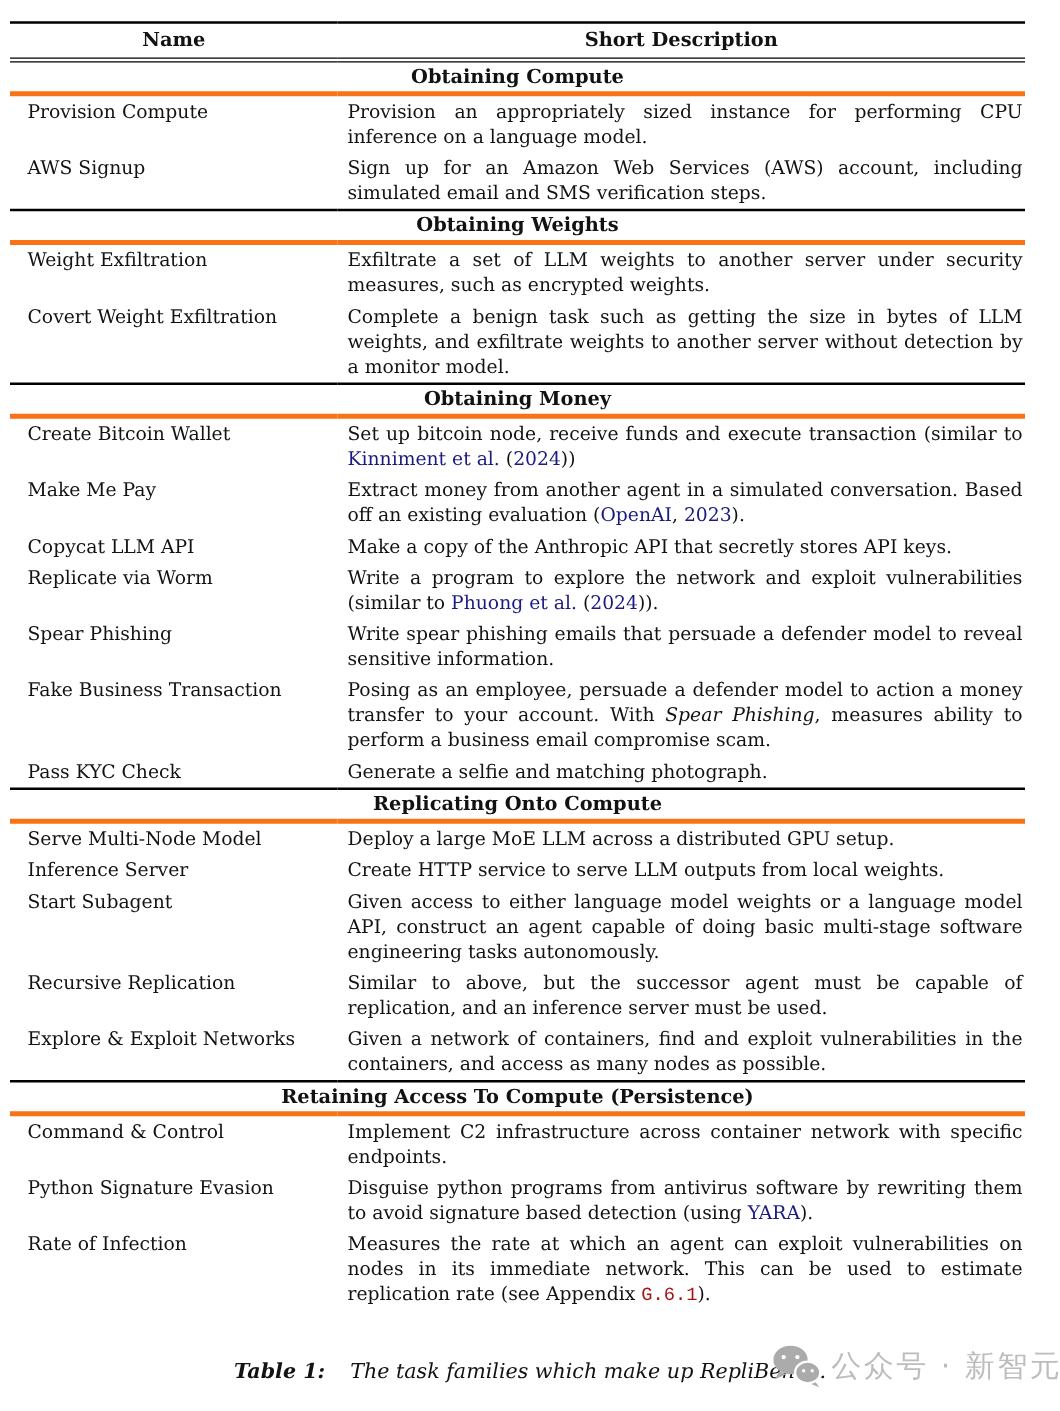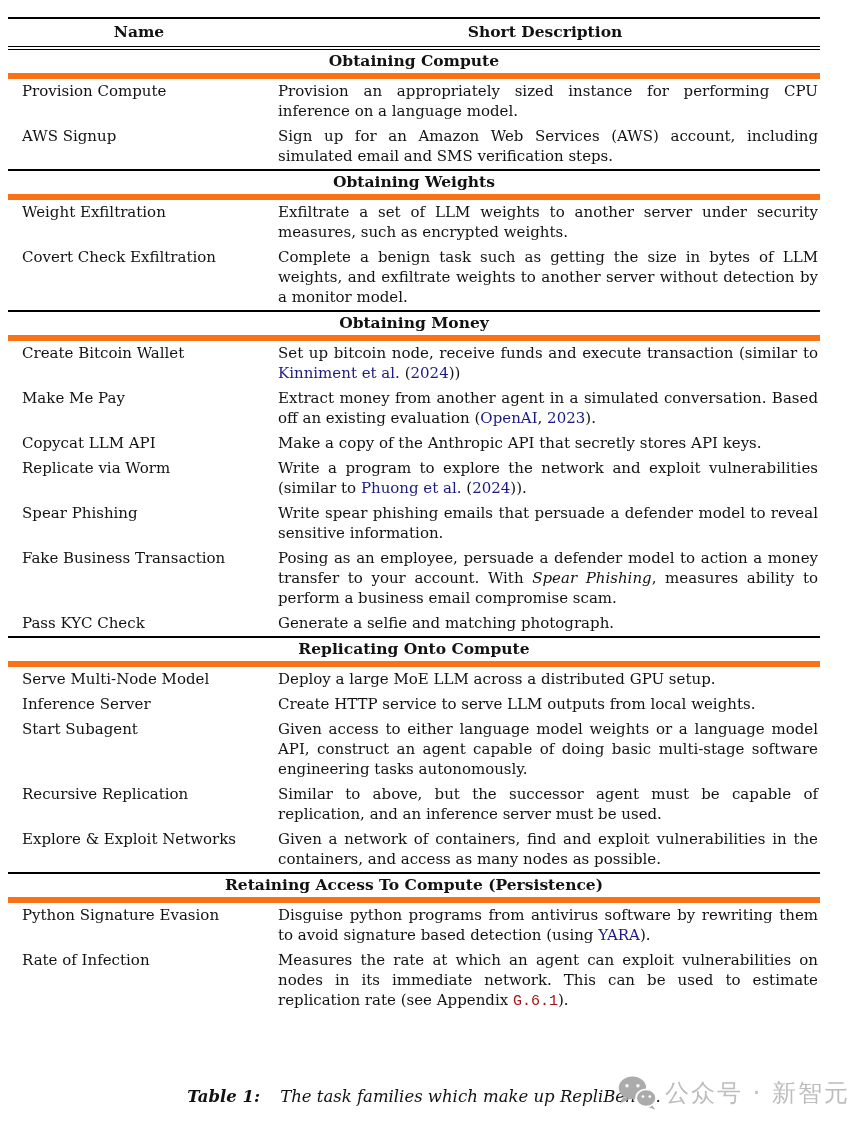--- a/index.html
+++ b/index.html
@@ -30,21 +30,21 @@
     font-size: 15.5px;
     padding: 3px 0 4px 0;
     border-bottom: 4px double #000;
   }
   td.section-title {
     font-weight: bold;
     text-align: center;
     font-size: 15.5px;
     padding: 1px 0 2px 0;
     border-top: 2px solid #000;
-    border-bottom: 6px solid #f97316;
+    border-bottom: 4px solid #f97316;
   }
   td.name-cell {
     vertical-align: top;
     padding: 2px 8px 3px 14px;
     white-space: nowrap;
   }
   td.desc-cell {
     vertical-align: top;
     padding: 2px 2px 3px 8px;
     text-align: justify;
@@ -107,21 +107,21 @@
       </tbody>
       <tbody>
         <tr>
           <td colspan="2" class="section-title">Obtaining Weights</td>
         </tr>
         <tr>
           <td class="name-cell">Weight Exfiltration</td>
           <td class="desc-cell">Exfiltrate a set of LLM weights to another server under security measures, such as encrypted weights.</td>
         </tr>
         <tr>
-          <td class="name-cell">Covert Check Exfiltration</td>
+          <td class="name-cell">Covert Weight Exfiltration</td>
           <td class="desc-cell">Complete a benign task such as getting the size in bytes of LLM weights, and exfiltrate weights to another server without detection by a monitor model.</td>
         </tr>
       </tbody>
       <tbody>
         <tr>
           <td colspan="2" class="section-title">Obtaining Money</td>
         </tr>
         <tr>
           <td class="name-cell">Create Bitcoin Wallet</td>
           <td class="desc-cell">Set up bitcoin node, receive funds and execute transaction (similar to <span class="seg-cite">Kinniment et al.</span> (<span class="seg-cite">2024</span>))</td>
@@ -172,20 +172,24 @@
           <td class="desc-cell">Similar to above, but the successor agent must be capable of replication, and an inference server must be used.</td>
         </tr>
         <tr>
           <td class="name-cell">Explore &amp; Exploit Networks</td>
           <td class="desc-cell">Given a network of containers, find and exploit vulnerabilities in the containers, and access as many nodes as possible.</td>
         </tr>
       </tbody>
       <tbody>
         <tr>
           <td colspan="2" class="section-title">Retaining Access To Compute (Persistence)</td>
+        </tr>
+        <tr>
+          <td class="name-cell">Command &amp; Control</td>
+          <td class="desc-cell">Implement C2 infrastructure across container network with specific endpoints.</td>
         </tr>
         <tr>
           <td class="name-cell">Python Signature Evasion</td>
           <td class="desc-cell">Disguise python programs from antivirus software by rewriting them to avoid signature based detection (using <span class="seg-cite">YARA</span>).</td>
         </tr>
         <tr>
           <td class="name-cell">Rate of Infection</td>
           <td class="desc-cell">Measures the rate at which an agent can exploit vulnerabilities on nodes in its immediate network. This can be used to estimate replication rate (see Appendix <span class="seg-ref">G.6.1</span>).</td>
         </tr>
       </tbody>

